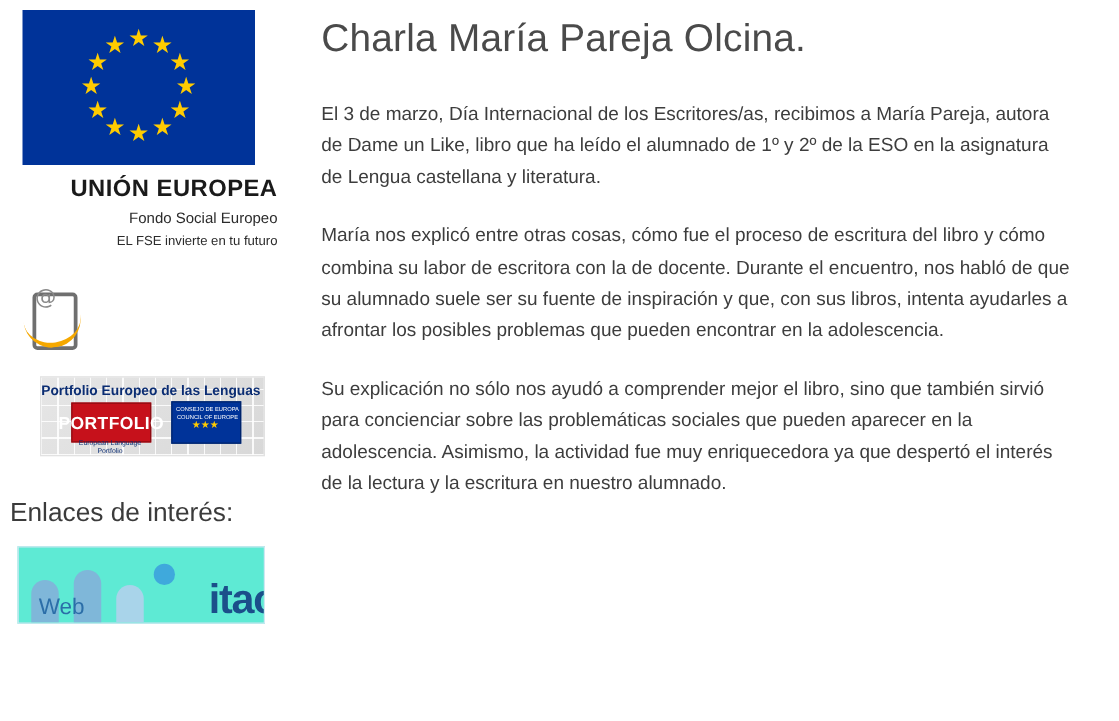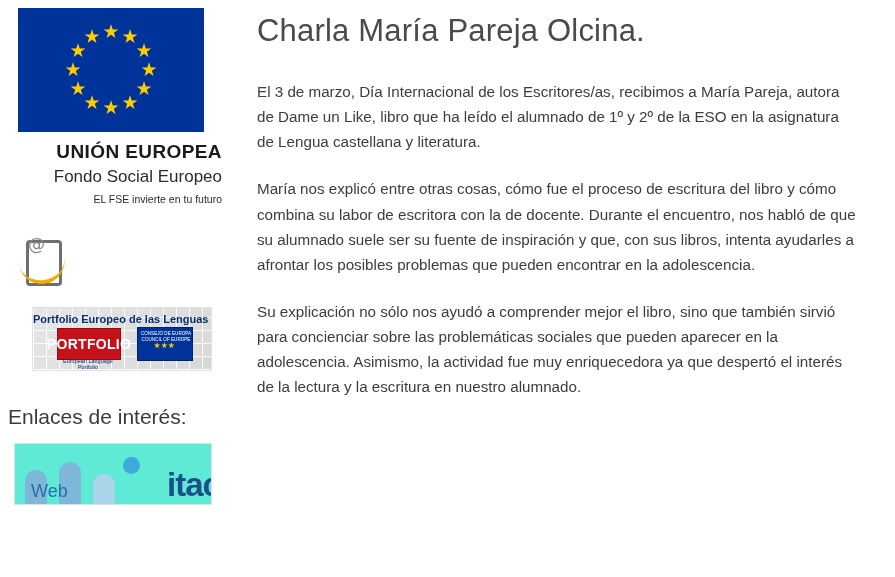--- a/index.html
+++ b/index.html
@@ -61,21 +61,21 @@
     width: 222px;
     margin-top: 9px;
   }
   .eu-title {
     font-size: 19px;
     font-weight: bold;
     letter-spacing: .4px;
     color: #1a1a1a;
   }
   .eu-sub1 {
-    font-size: 17px;
+    font-size: 12px;
     color: #2b2b2b;
     margin-top: 4px;
   }
   .eu-sub2 {
     font-size: 10.5px;
     color: #2b2b2b;
     margin-top: 6px;
   }
 
   

